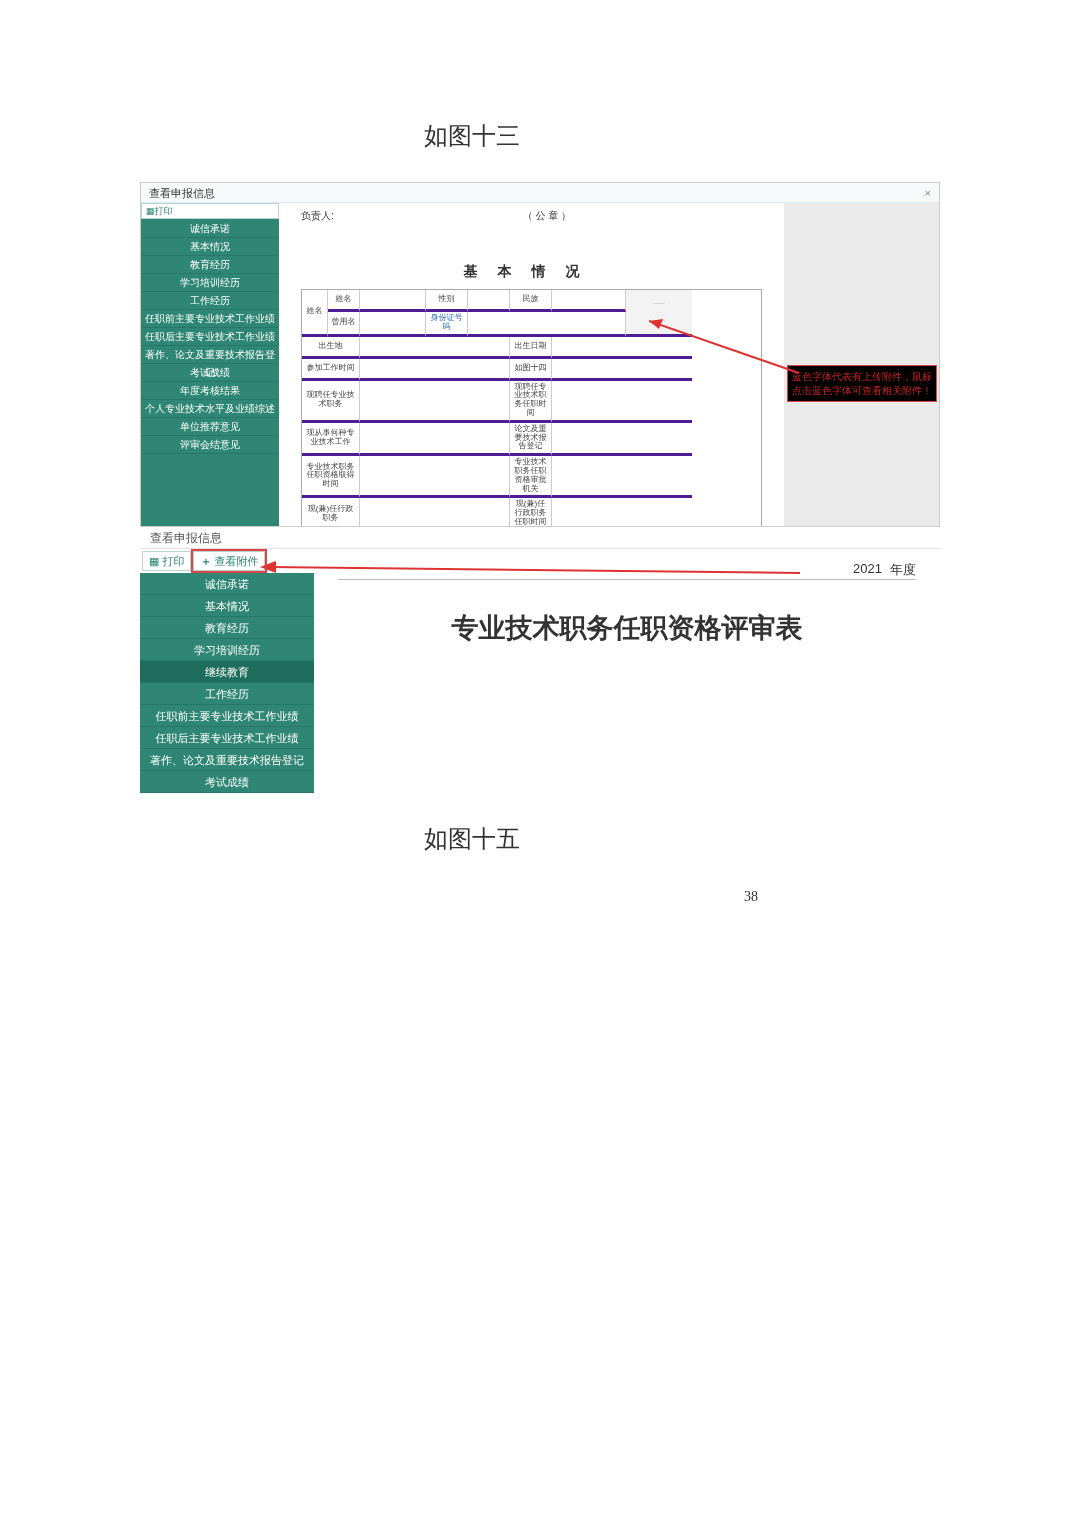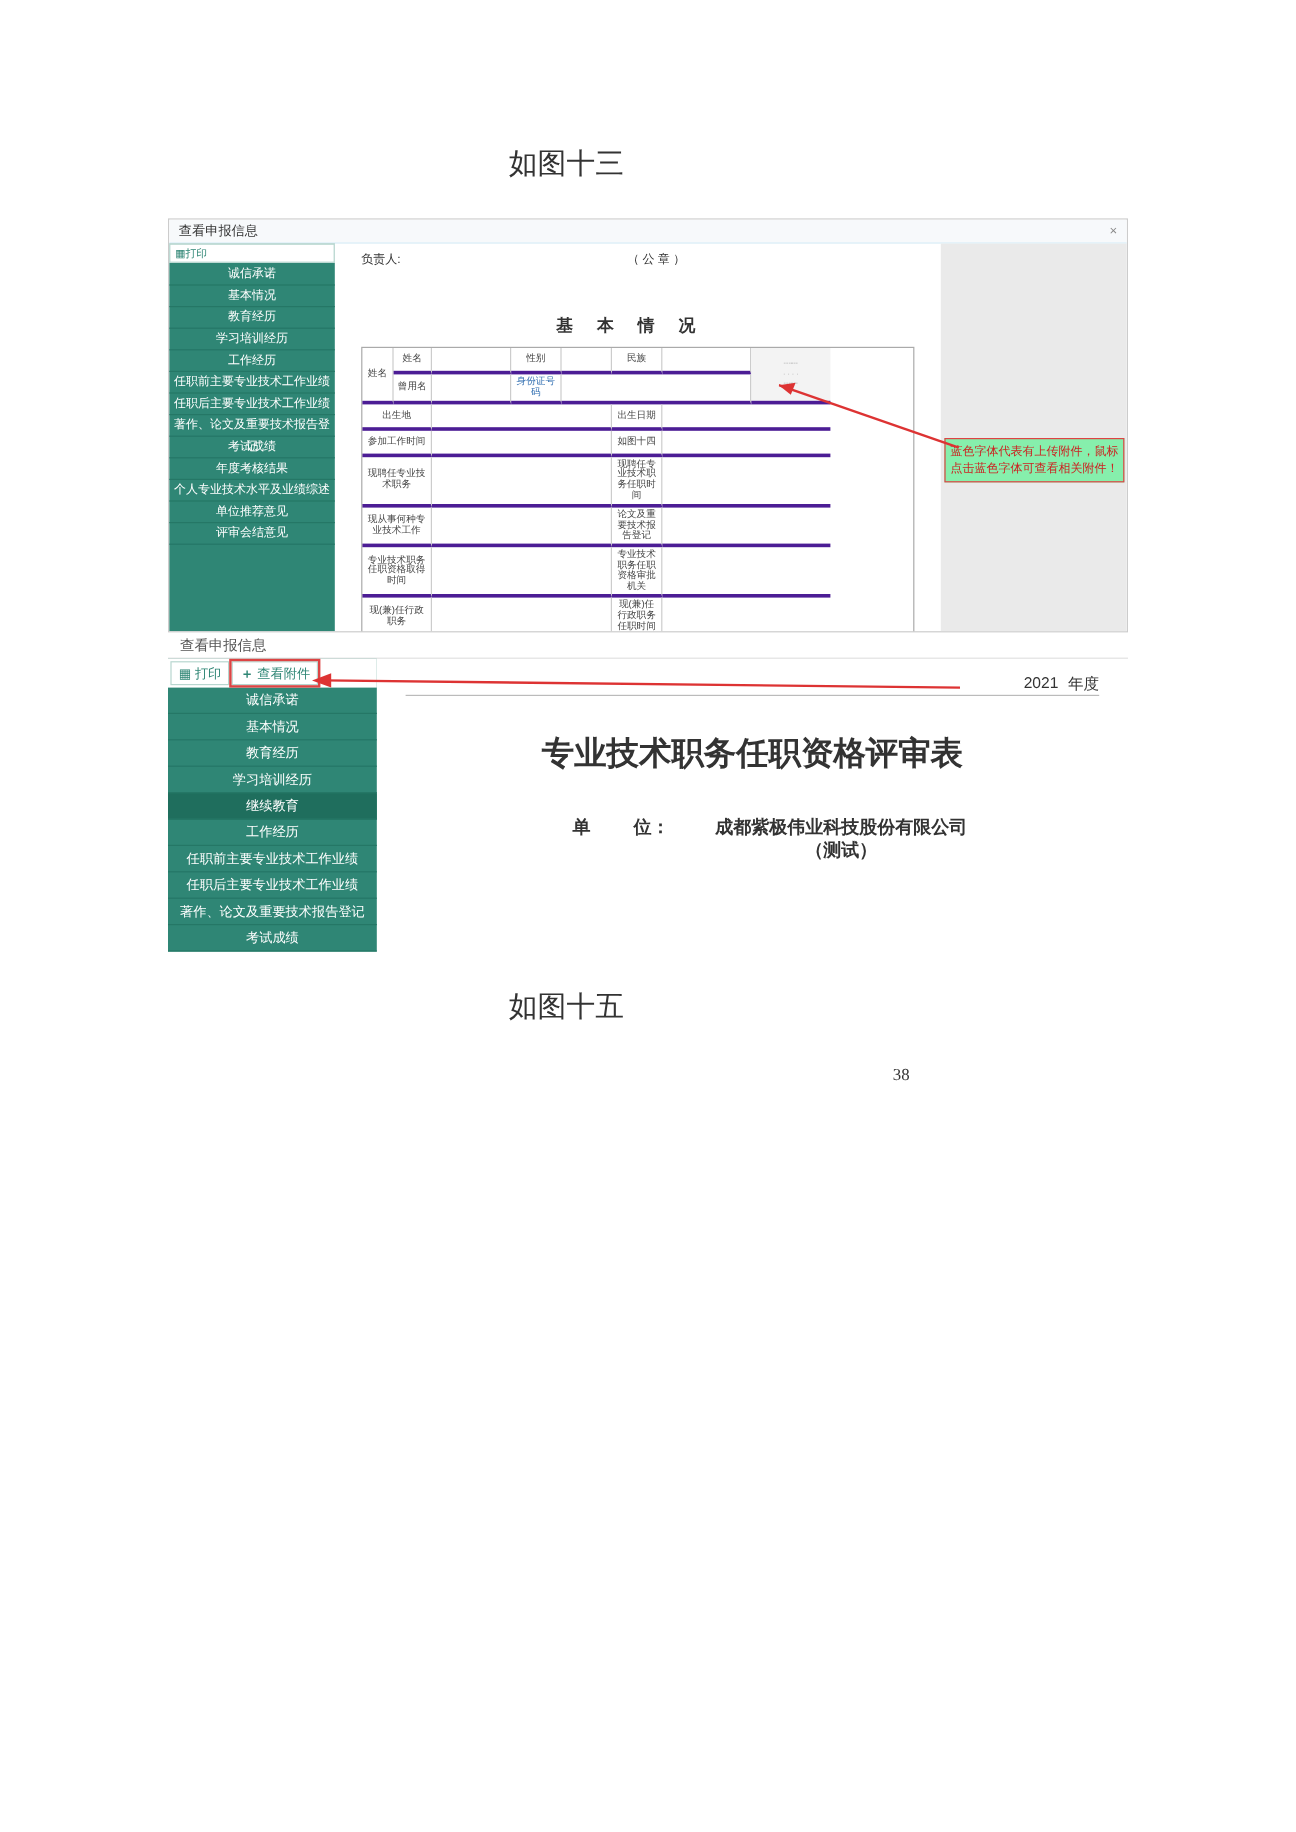--- a/index.html
+++ b/index.html
@@ -130,21 +130,21 @@
     width: 155px;
     background: #eaeaea;
     position: relative;
   }
   .tip-box {
     position: absolute;
     top: 182px;
     right: 2px;
     width: 150px;
     border: 1px solid #d44;
-    background: #86efac;
+    background: #000000;
     color: #c22;
     font-size: 10px;
     padding: 4px;
     line-height: 1.35;
     text-align: center;
   }
   .arrow13 {
     position: absolute;
     top: 128px;
     left: 508px;
@@ -374,26 +374,20 @@
           </div>
       </div>
 
       <div class="fig14-main">
         <div class="year-line">
           <span>2021</span>
           <span>年度</span>
         </div>
         <div class="form-title">专业技术职务任职资格评审表</div>
 
-        <div class="kvrow">
-          <span class="kv-label">
-            <span>单</span><span style="letter-spacing:0">位：</span>
-          </span>
-          <span class="kv-val">成都紫极伟业科技股份有限公司（测试）</span>
-        </div>
       </div>
     </div>
 
     <svg class="arrow14" viewBox="0 0 540 20">
       <line x1="10" y1="8" x2="540" y2="14" stroke="#d33" stroke-width="2"></line>
       <polygon points="0,8 16,2 16,14" fill="#d33"></polygon>
     </svg>
   </div>
 
   <div class="caption">如图十五</div>

